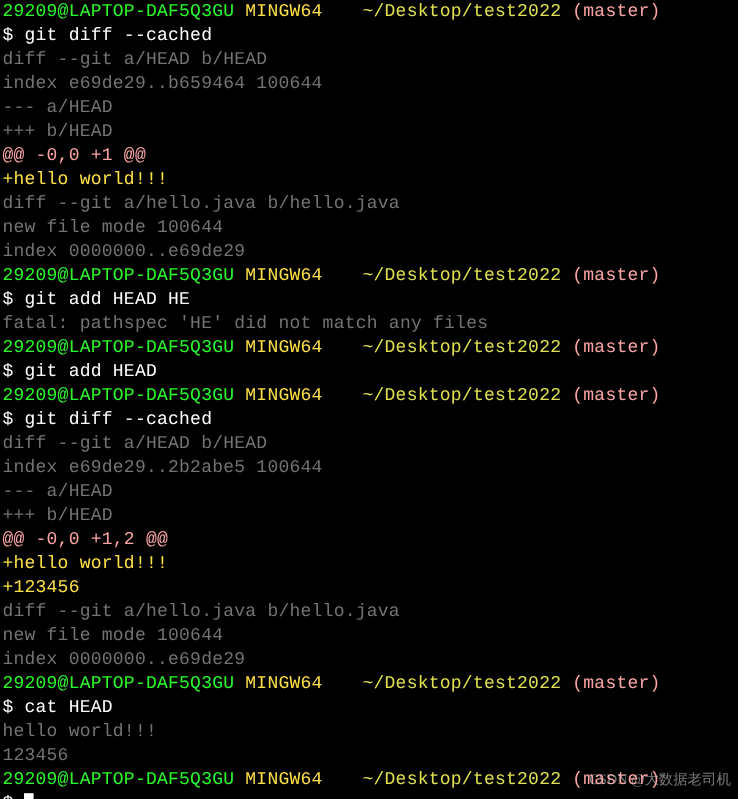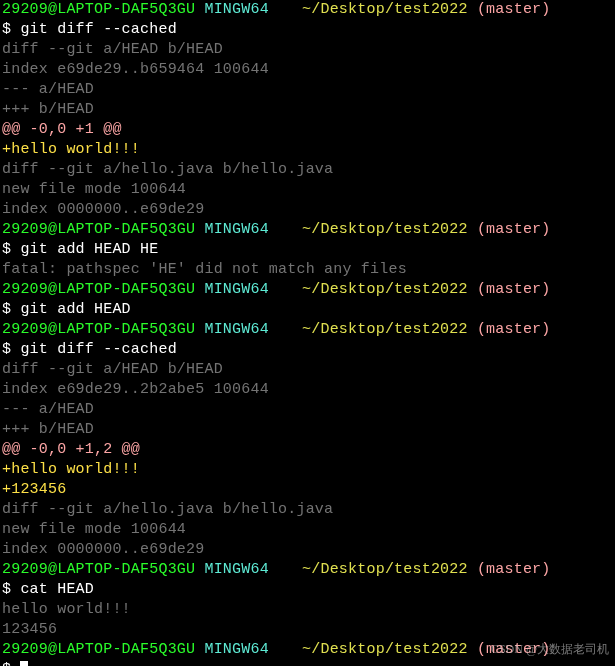--- a/index.html
+++ b/index.html
@@ -17,21 +17,21 @@
     background: #000;
     color: #fff;
     padding: 0 2px;
     white-space: pre;
     letter-spacing: 0.2px;
     position: relative;
     width: 615px;
     height: 666px;
   }
   .green  { color: #2afc2a; margin-top: 10px; }
-  .purple { color: #5eead4; }
+  .purple { color: #fde047; }
   .yellow { color: #e0e050; margin-left: 24px; }
   .cyan   { color: #fca5a5; }
   .white  { color: #737373; text-align: right; }
   .add    { color: #fde047; }
   .prompt-dollar { color: #ffffff; }
   .cmd    { color: #ffffff; }
   .cursor {
     display: inline-block;
     width: 8px;
     height: 17px;

